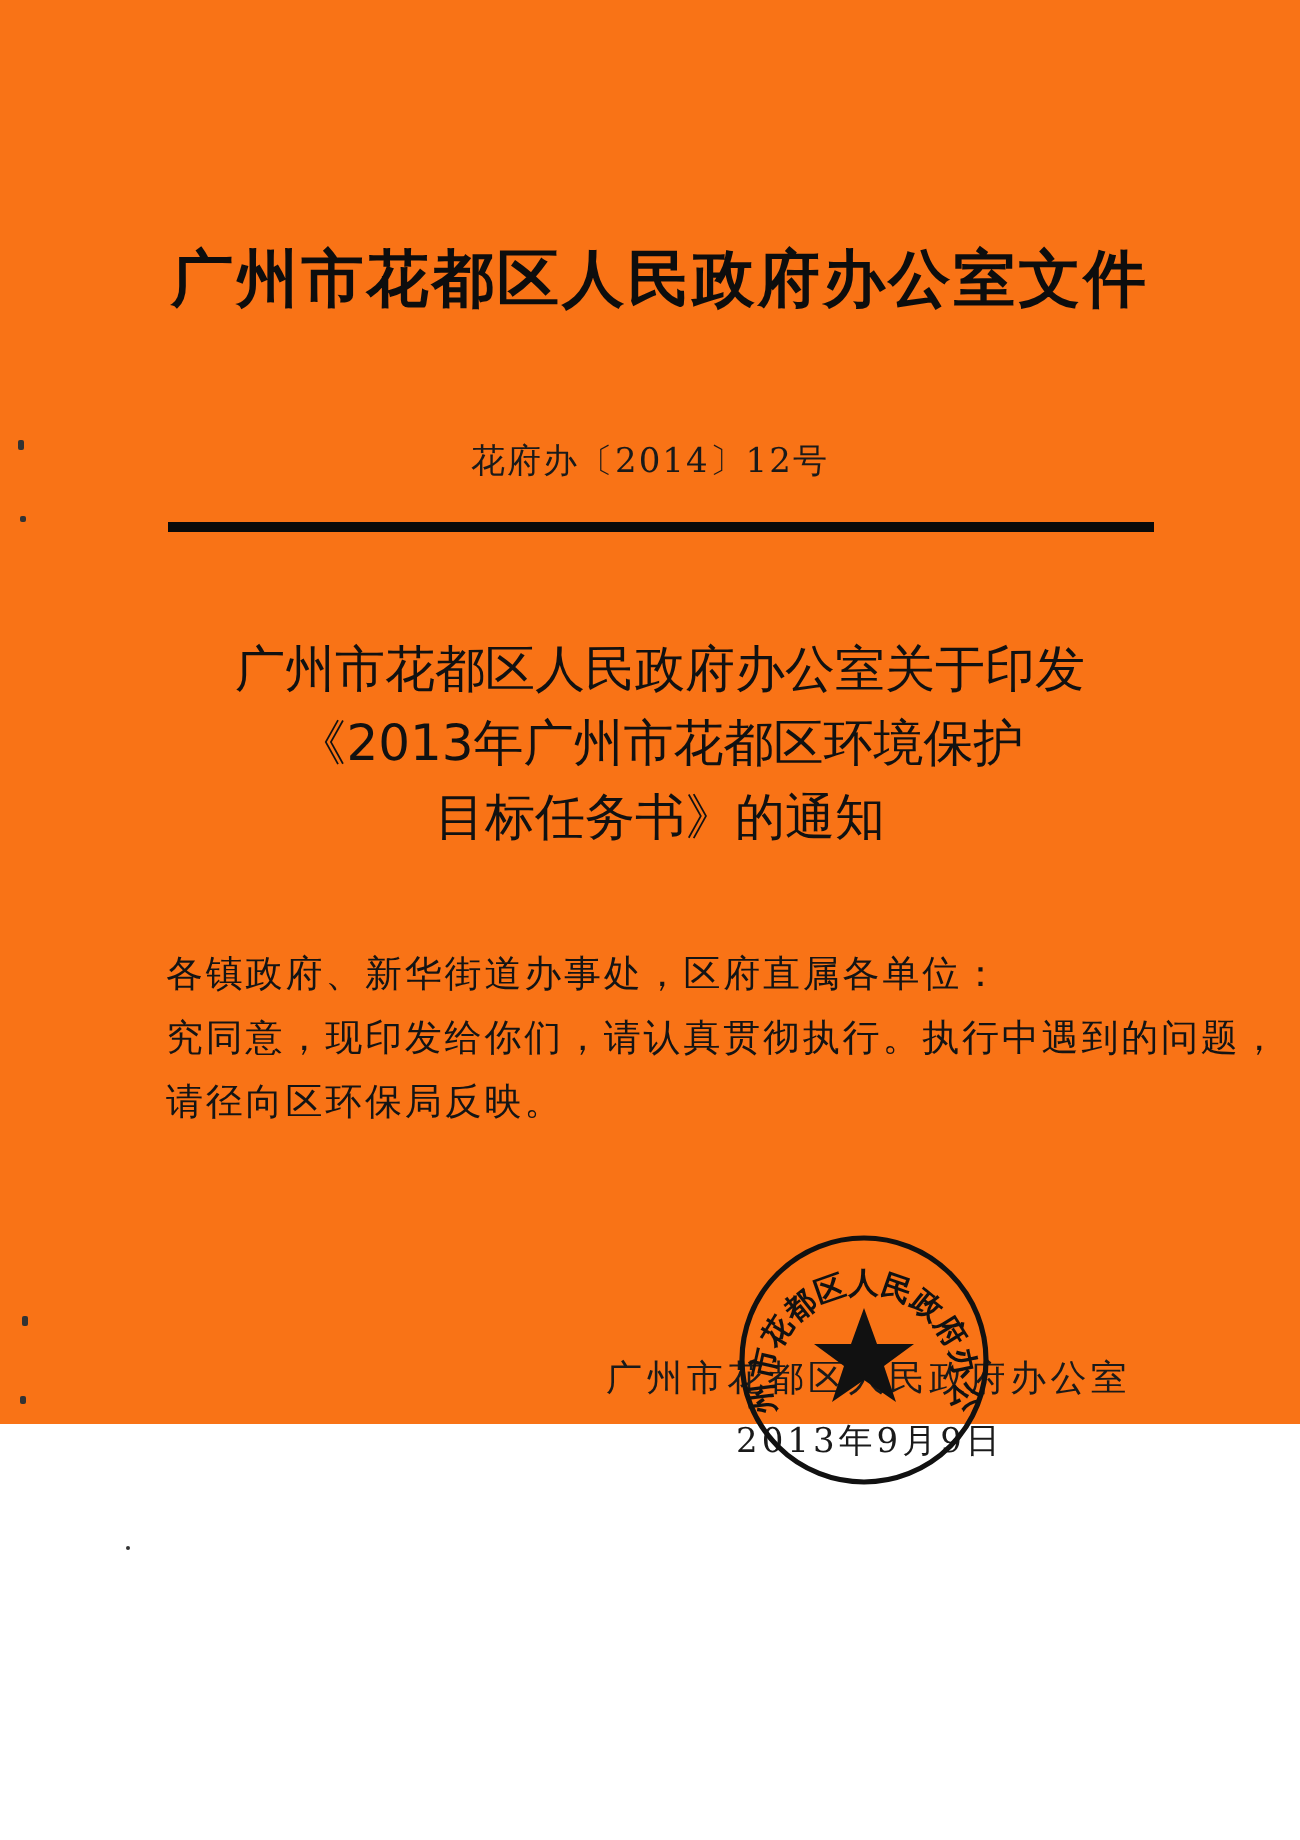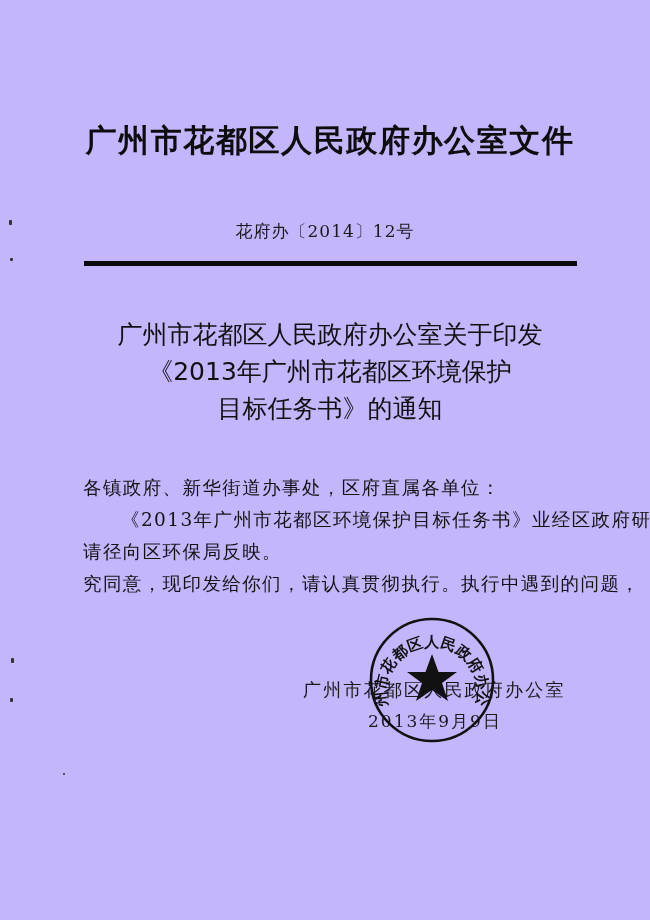--- a/index.html
+++ b/index.html
@@ -12,22 +12,22 @@
       height: 920px;
       position: relative;
       overflow: hidden;
       font-family: "DejaVu Serif", "Liberation Serif", serif;
       color: #111111;
     }
     .page {
       position: absolute;
       left: 0; top: 0;
       width: 650px;
-      height: 920px;
-      background: #c4b5fd;
+      height: 712px;
+      background: #f97316;
     }
     .doc-header {
       position: absolute;
       left: 0;
       top: 118px;
       width: 660px;
       text-align: center;
       font-family: "DejaVu Serif", "Liberation Serif", serif;
       font-weight: bold;
       font-size: 31px;
@@ -131,23 +131,22 @@
   <div class="red-rule"></div>
 
   <div class="notice-title">
     <div>广州市花都区人民政府办公室关于印发</div>
     <div>《2013年广州市花都区环境保护</div>
     <div>目标任务书》的通知</div>
   </div>
 
   <div class="body-text">
     <div class="line">各镇政府、新华街道办事处，区府直属各单位：</div>
-    <div class="line indent">《2013年广州市花都区环境保护目标任务书》业经区政府研</div>
+    <div class="line">究同意，现印发给你们，请认真贯彻执行。执行中遇到的问题，</div>
     <div class="line">请径向区环保局反映。</div>
-    <div class="line">究同意，现印发给你们，请认真贯彻执行。执行中遇到的问题，</div>
   </div>
 
   <div class="signature">广州市花都区人民政府办公室</div>
 
   <div class="date">2013年9月9日</div>
 
   <svg class="seal" viewBox="0 0 126 126" xmlns="http://www.w3.org/2000/svg">
     <defs>
       <path id="sealArc" d="M 20 92 A 46 46 0 1 1 106 92" fill="none"></path>
     </defs>

